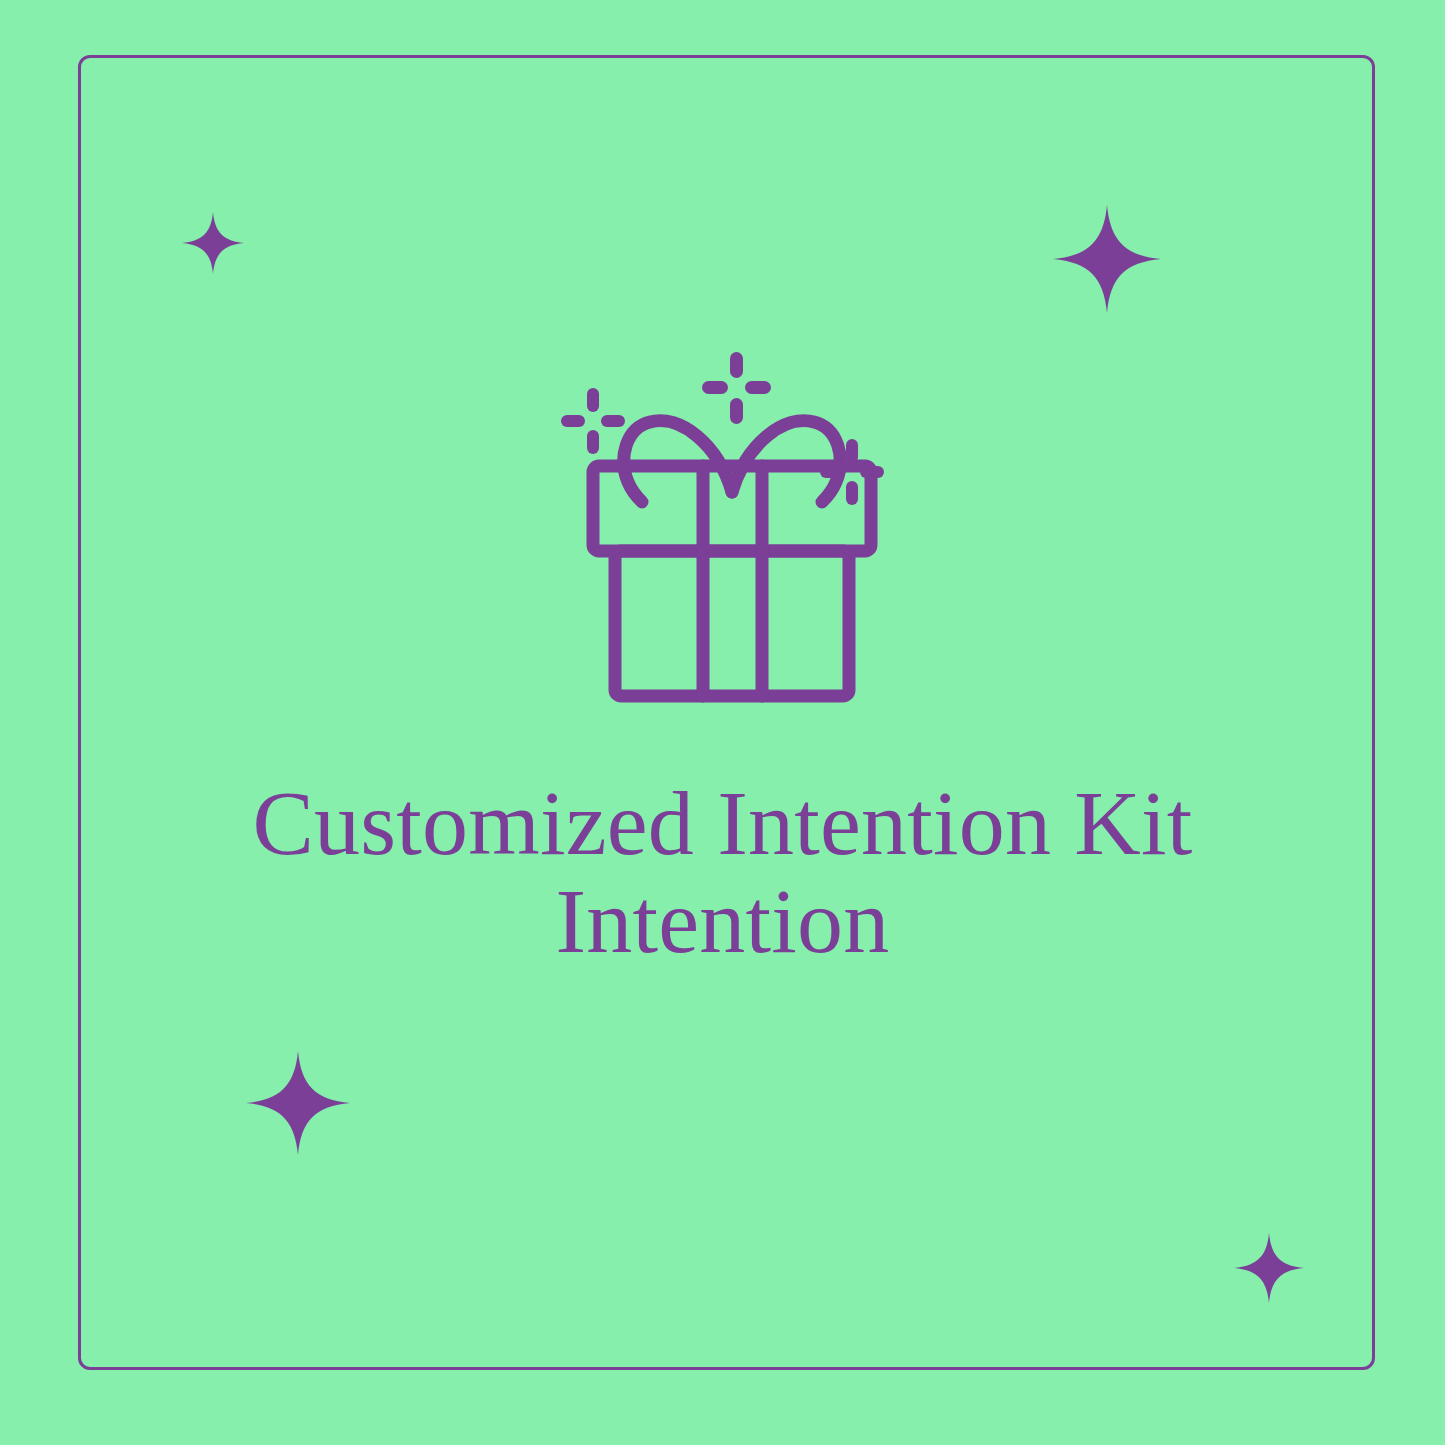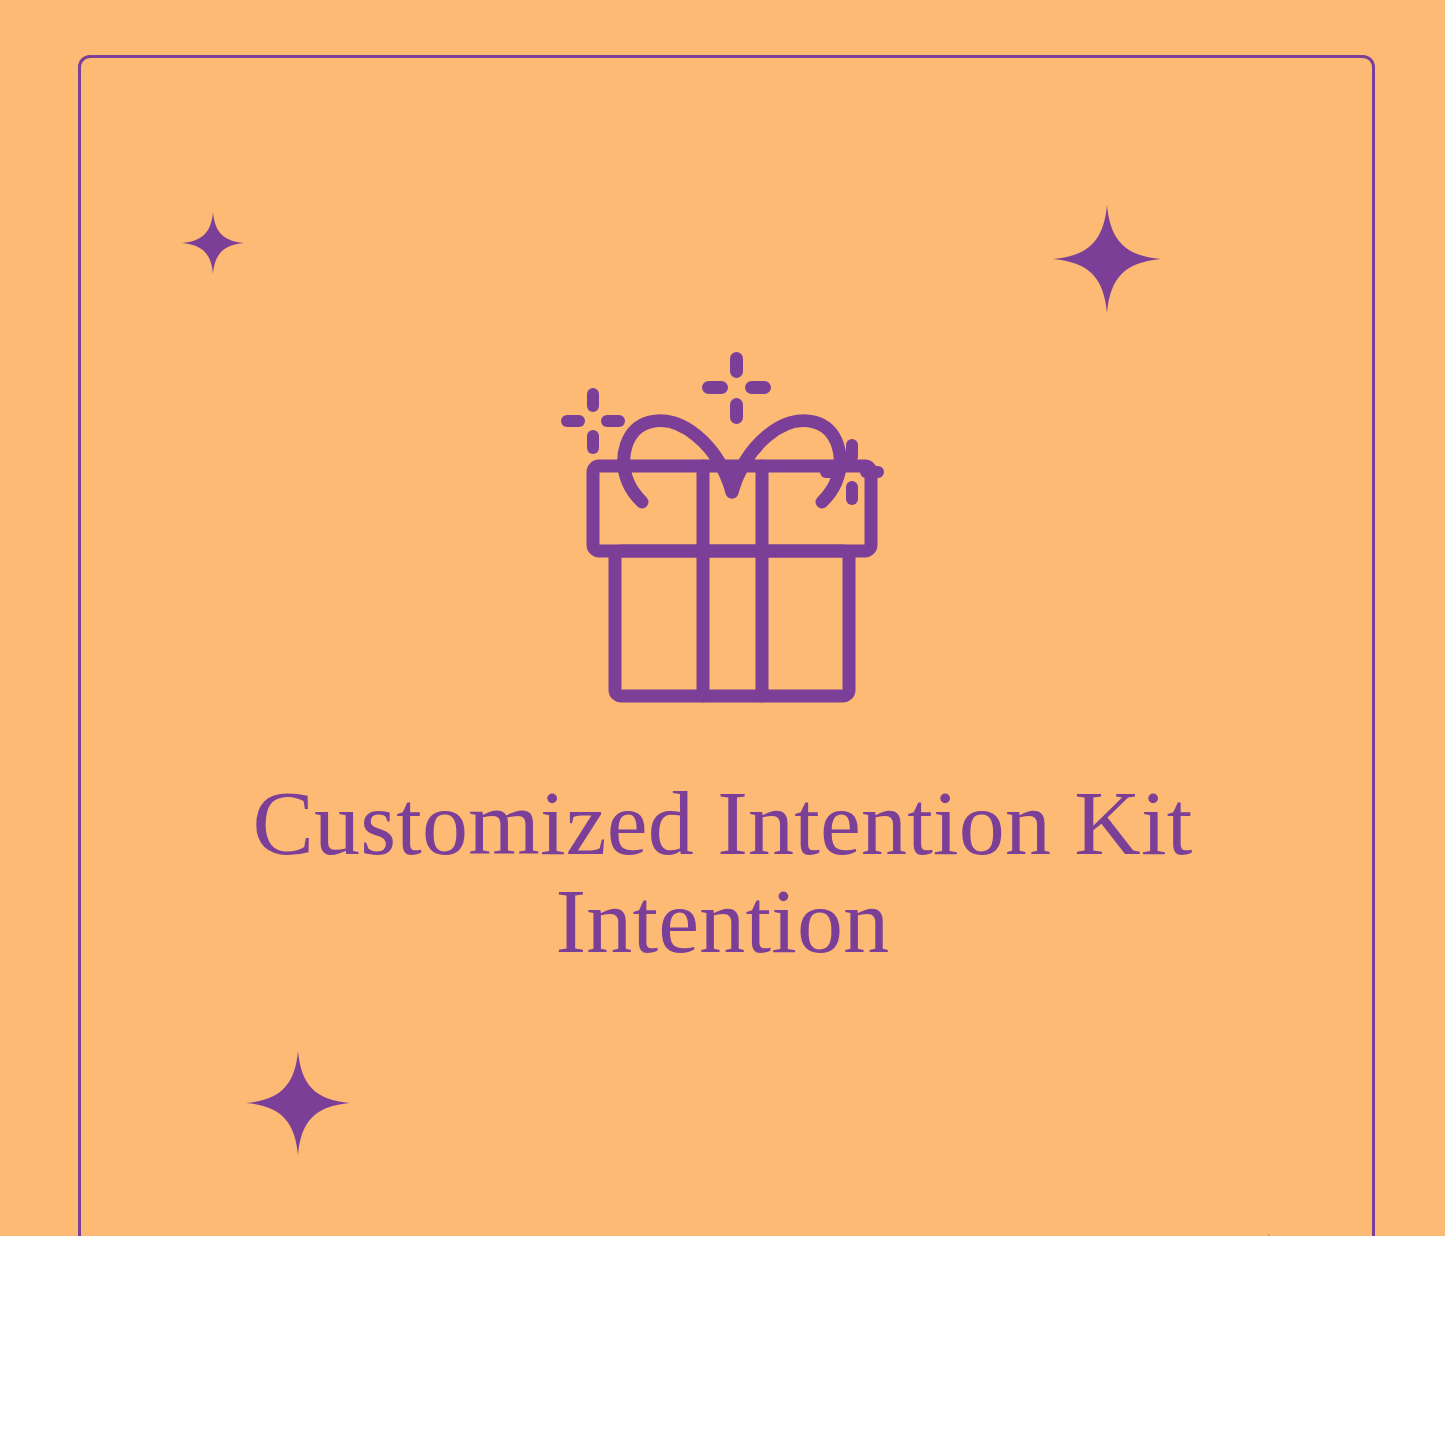--- a/index.html
+++ b/index.html
@@ -8,22 +8,22 @@
     padding: 0;
     background: #ffffff;
   }
   body {
     font-family: "Liberation Serif", serif;
   }
 
   .canvas {
     position: relative;
     width: 1445px;
-    height: 1236px;
-    background: #fdba74;
+    height: 1445px;
+    background: #86efac;
     overflow: hidden;
   }
 
   
   .frame {
     position: absolute;
     left: 78px;
     top: 55px;
     width: 1297px;
     height: 1315px;

